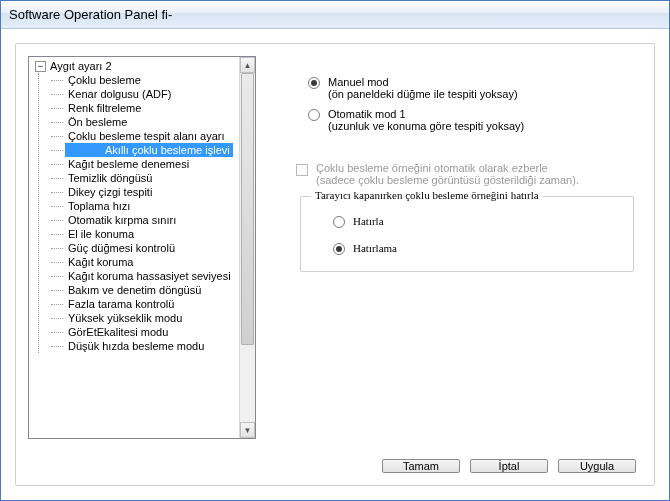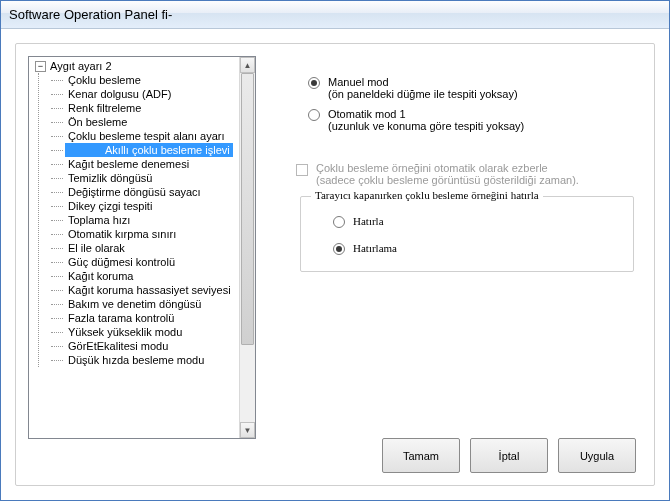--- a/index.html
+++ b/index.html
@@ -182,21 +182,21 @@
     display: flex; align-items: flex-start;
     padding: 4px 0 4px 20px;
   }
   .btn-row {
     position: absolute;
     right: 18px; bottom: 12px;
     display: flex; gap: 10px;
   }
   .btn {
     min-width: 78px;
-    height: 35px;
+    height: 14px;
     background: linear-gradient(#f6f6f6,#e2e2e2);
     border: 1px solid #8a8a8a;
     border-radius: 2px;
     font-size: 11px;
     display: flex; align-items: center; justify-content: center;
     padding: 0 12px;
   }
   .auto-mem {
     margin-top: 30px;
     padding-left: 16px;
@@ -244,33 +244,30 @@
                   <div class="tree-item selected">
                     <span class="lbl">Akıllı çoklu besleme işlevi</span>
                   </div>
                   <div class="tree-item">
                     <span class="lbl">Kağıt besleme denemesi</span>
                   </div>
                   <div class="tree-item">
                     <span class="lbl">Temizlik döngüsü</span>
                   </div>
                   <div class="tree-item">
-                    <span class="lbl">Değiştirme döngüsü sayacı</span>
-                  </div>
-                  <div class="tree-item">
                     <span class="lbl">Dikey çizgi tespiti</span>
                   </div>
                   <div class="tree-item">
                     <span class="lbl">Toplama hızı</span>
                   </div>
                   <div class="tree-item">
                     <span class="lbl">Otomatik kırpma sınırı</span>
                   </div>
                   <div class="tree-item">
-                    <span class="lbl">El ile olarak</span>
+                    <span class="lbl">El ile konuma</span>
                   </div>
                   <div class="tree-item">
                     <span class="lbl">Güç düğmesi kontrolü</span>
                   </div>
                   <div class="tree-item">
                     <span class="lbl">Kağıt koruma</span>
                   </div>
                   <div class="tree-item">
                     <span class="lbl">Kağıt koruma hassasiyet seviyesi</span>
                   </div>

